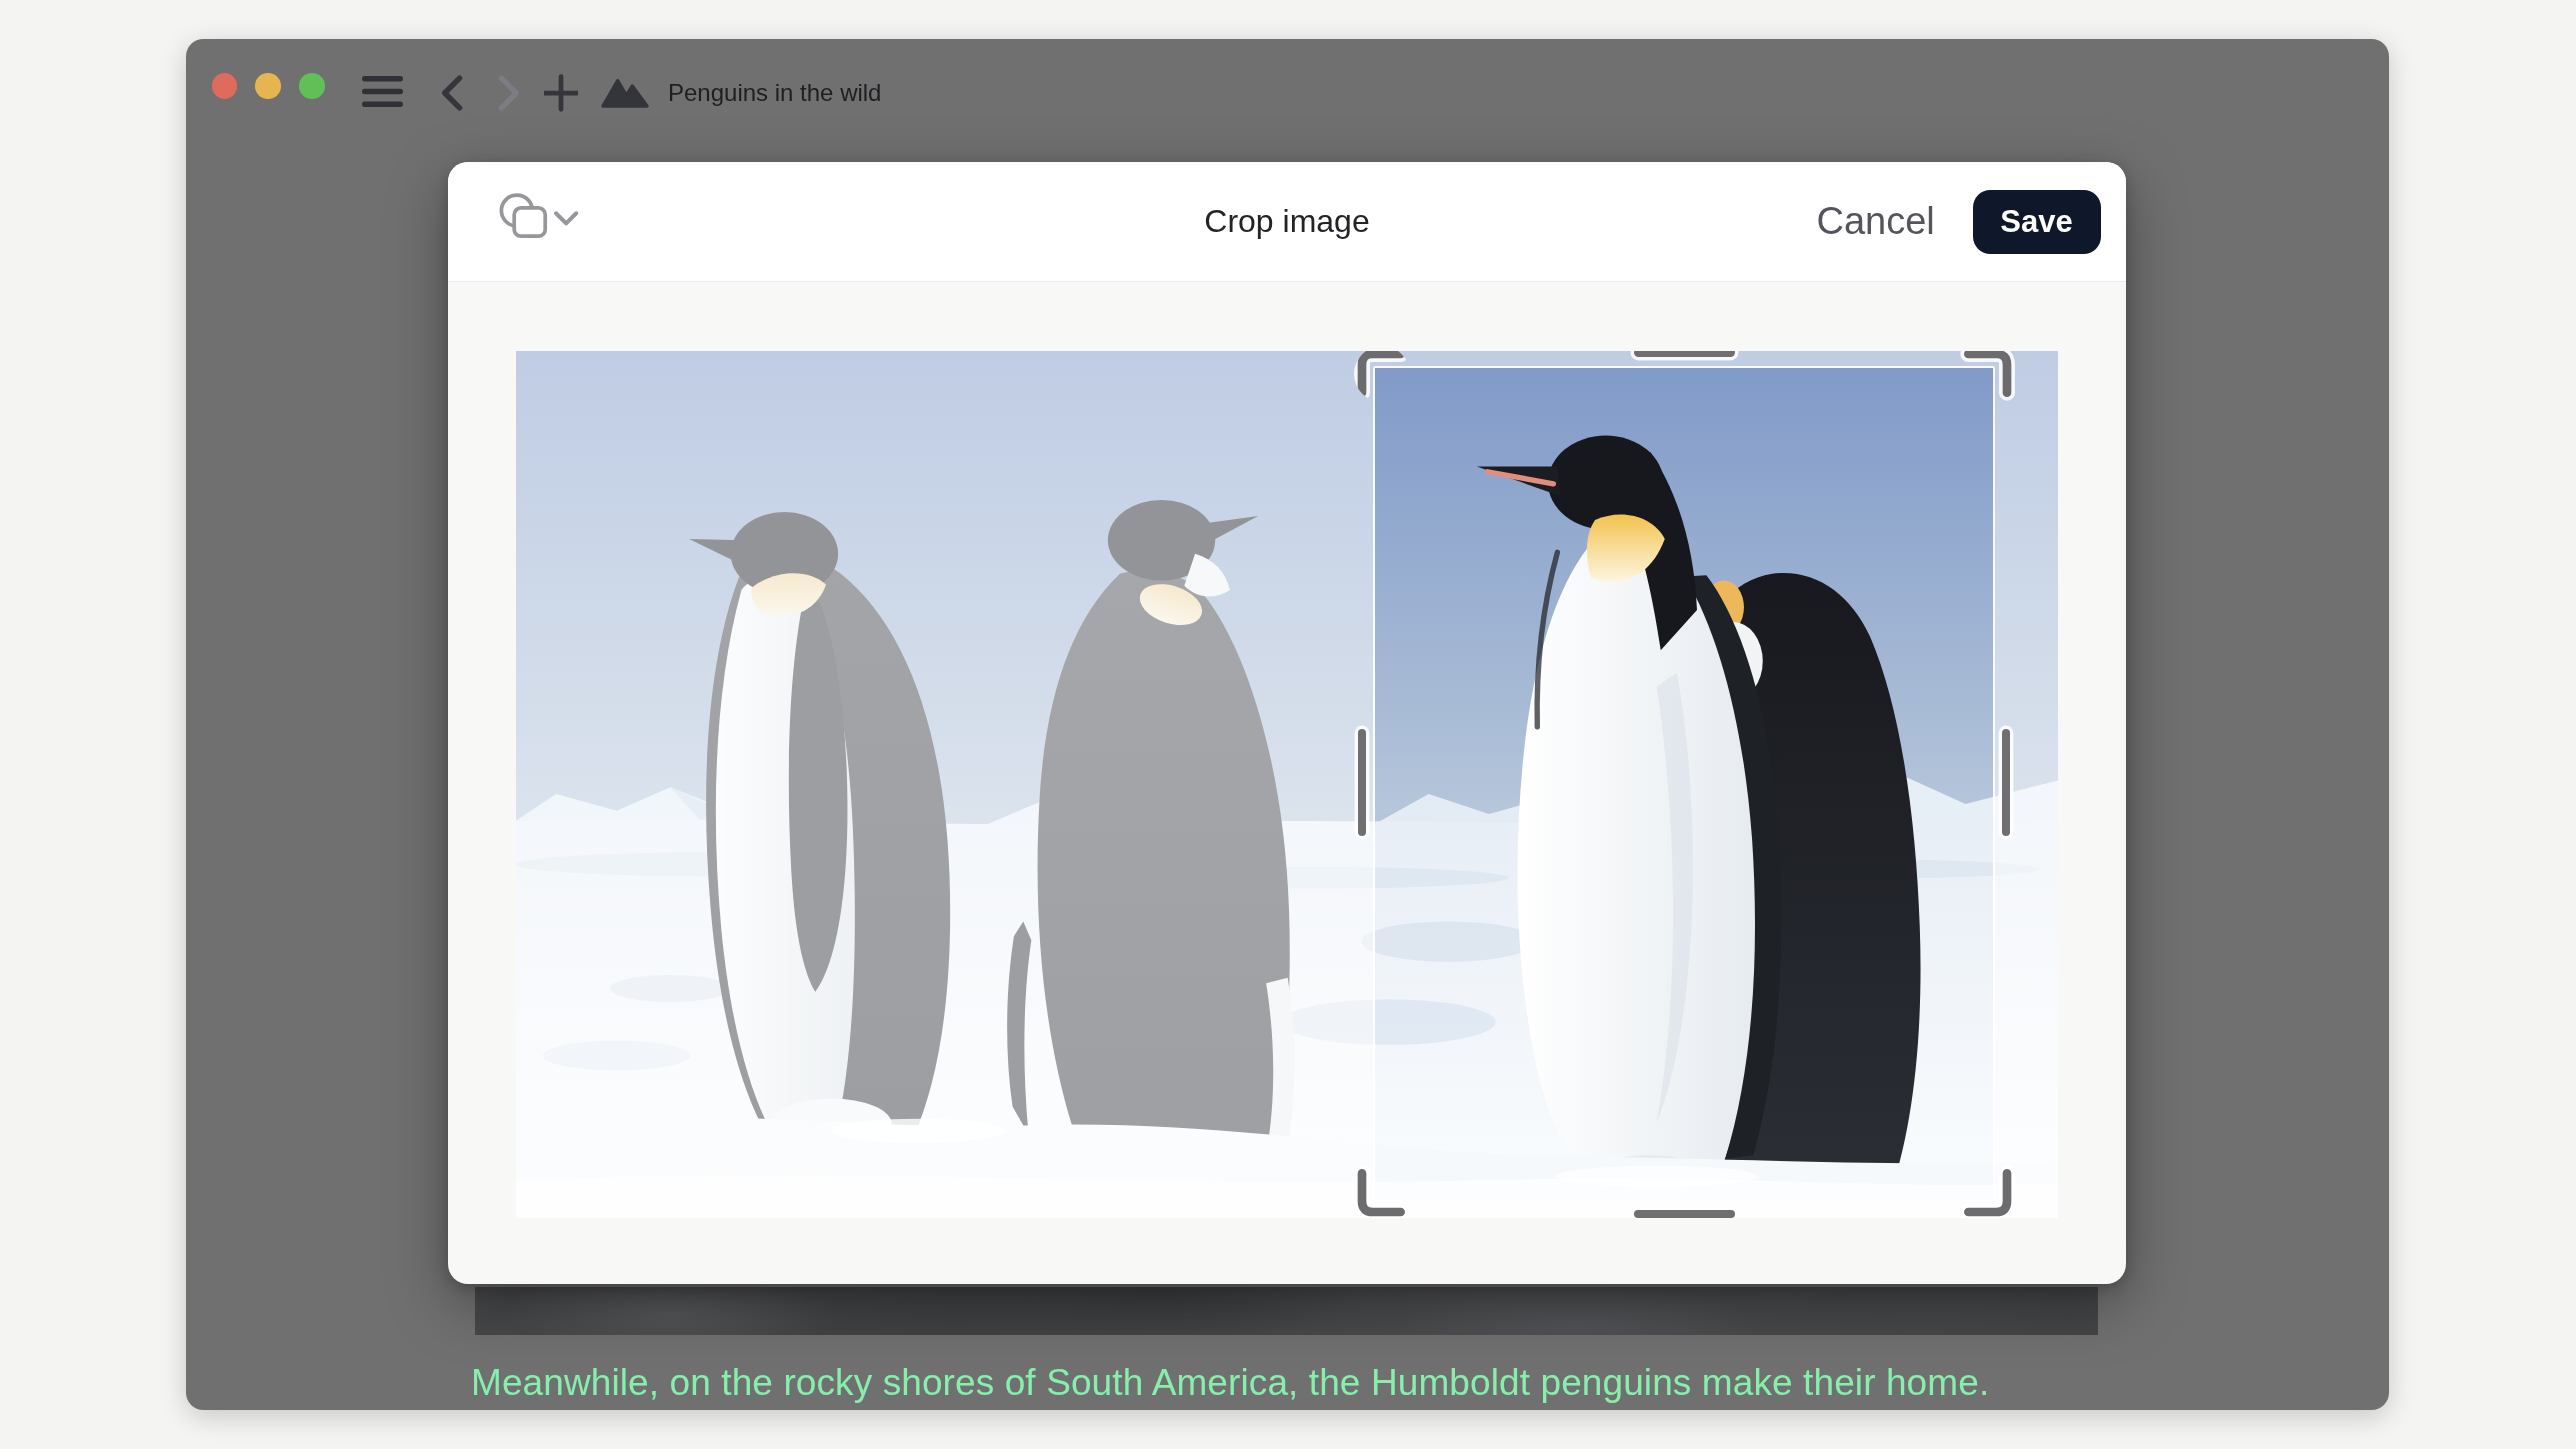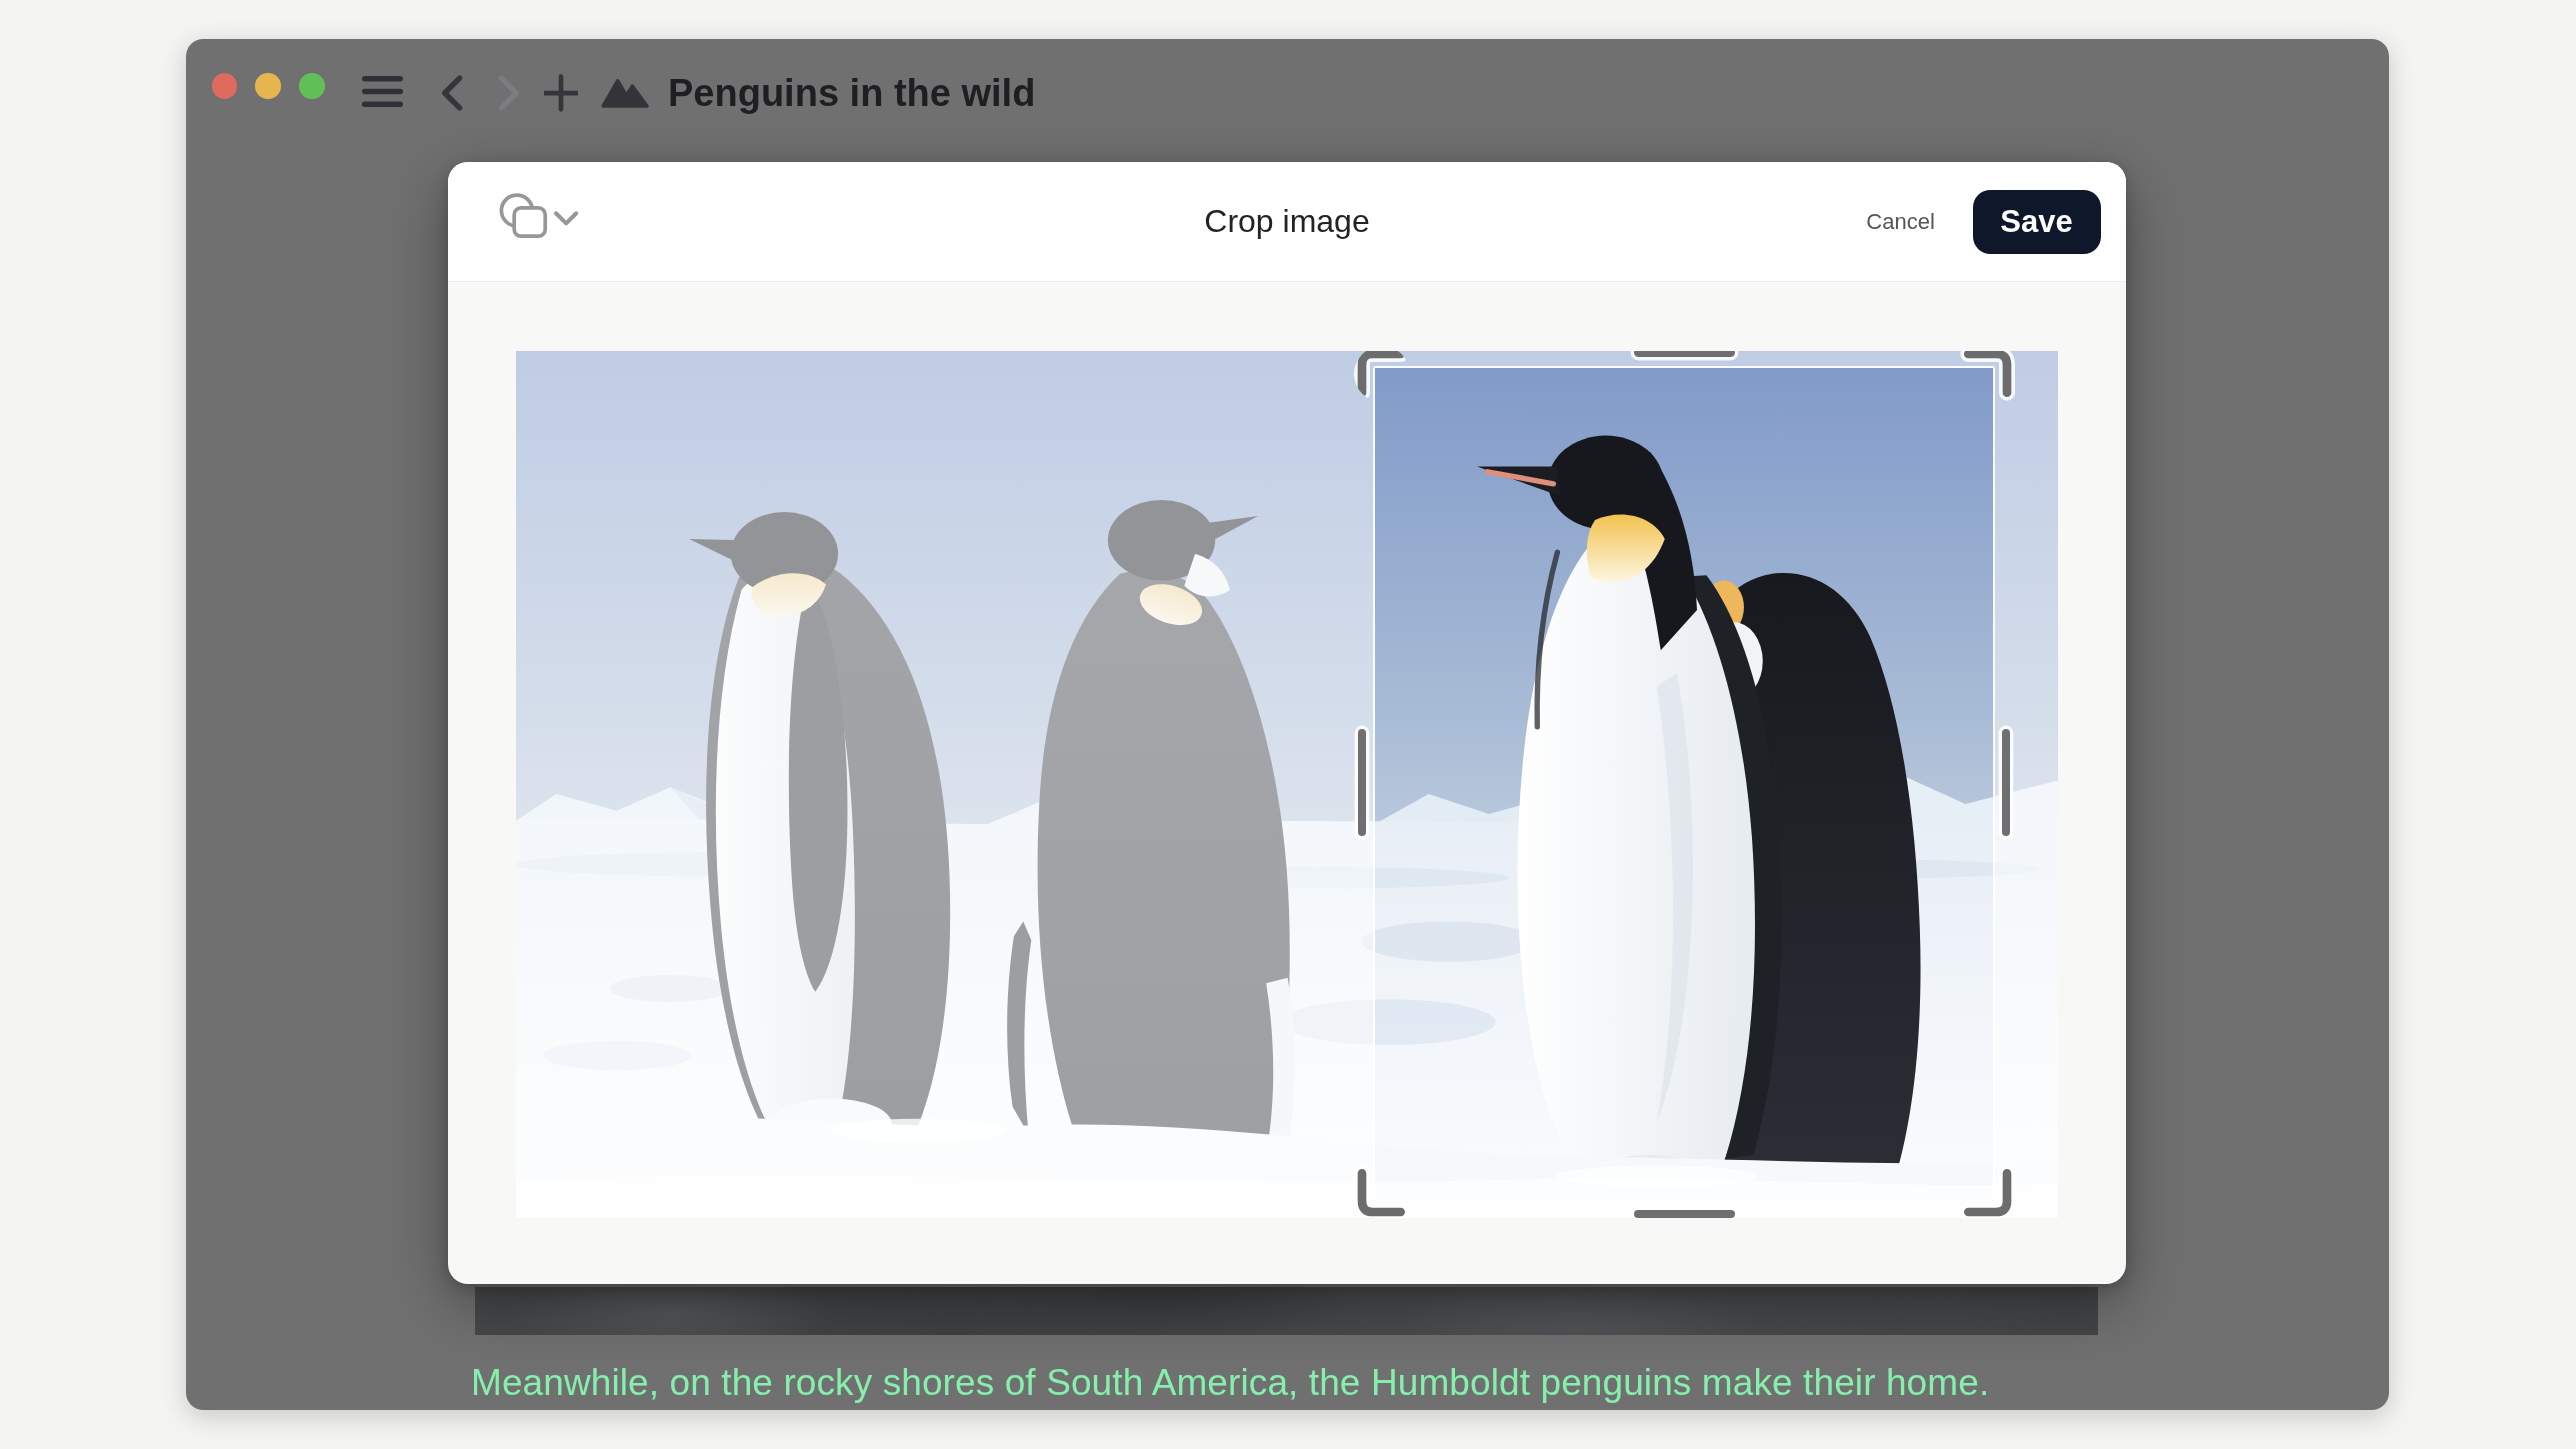--- a/index.html
+++ b/index.html
@@ -24,21 +24,21 @@
   .tl.min{left:69px;}
   .tl.zoom{left:113px;}
   .tb-icon{position:absolute;}
   .tb-menu{left:176px;top:37px;}
   .tb-back{left:252px;top:35px;}
   .tb-fwd{left:310px;top:35px;}
   .tb-plus{left:358px;top:35px;}
   .tb-mountain{left:415px;top:36px;}
   .tb-title{
     position:absolute;left:482px;top:38px;height:32px;line-height:32px;
-    font-size:38px;font-weight:700;color:#1f1f23;white-space:nowrap;
+    font-size:24px;font-weight:400;color:#1f1f23;white-space:nowrap;
   }
   .doc-strip{
     position:absolute;left:289px;top:1248px;width:1623px;height:48px;
     background:
       radial-gradient(ellipse 241px 60px at 12% 55%, #55575a 0%, rgba(85,87,90,0) 70%),
       radial-gradient(ellipse 282px 64px at 42% 25%, #3b3d40 0%, rgba(59,61,64,0) 70%),
       radial-gradient(ellipse 255px 54px at 68% 75%, #525457 0%, rgba(82,84,87,0) 70%),
       radial-gradient(ellipse 201px 47px at 90% 40%, #46484b 0%, rgba(70,72,75,0) 70%),
       linear-gradient(90deg, #474849, #3f4142 30%, #4a4c4e 62%, #434546);
   }
@@ -66,21 +66,21 @@
     display:flex;align-items:center;justify-content:center;
     font-size:32px;font-weight:500;color:#232327;
   }
   .header-right{
     position:absolute;right:25.5px;top:0;height:119px;
     display:flex;align-items:center;gap:31px;
   }
   .btn-cancel{
     background:none;border:none;padding:0 6.7px;cursor:pointer;
     font-family:"Liberation Sans", sans-serif;
-    font-size:22px;color:#54555a;
+    font-size:38px;color:#54555a;
   }
   .btn-save{
     width:128px;height:64px;border:none;border-radius:17.4px;cursor:pointer;
     font-family:"Liberation Sans", sans-serif;
     font-size:31px;font-weight:600;color:#ffffff;background:#3d7be3;
   }
 
   
   .canvas{
     position:absolute;left:68px;top:189px;width:1542px;height:867px;

